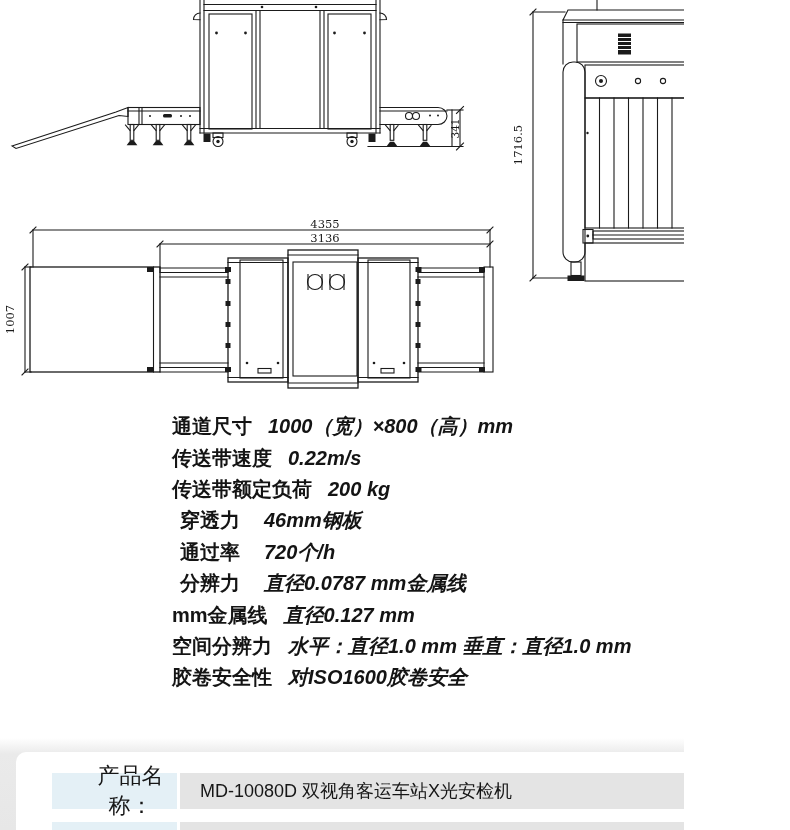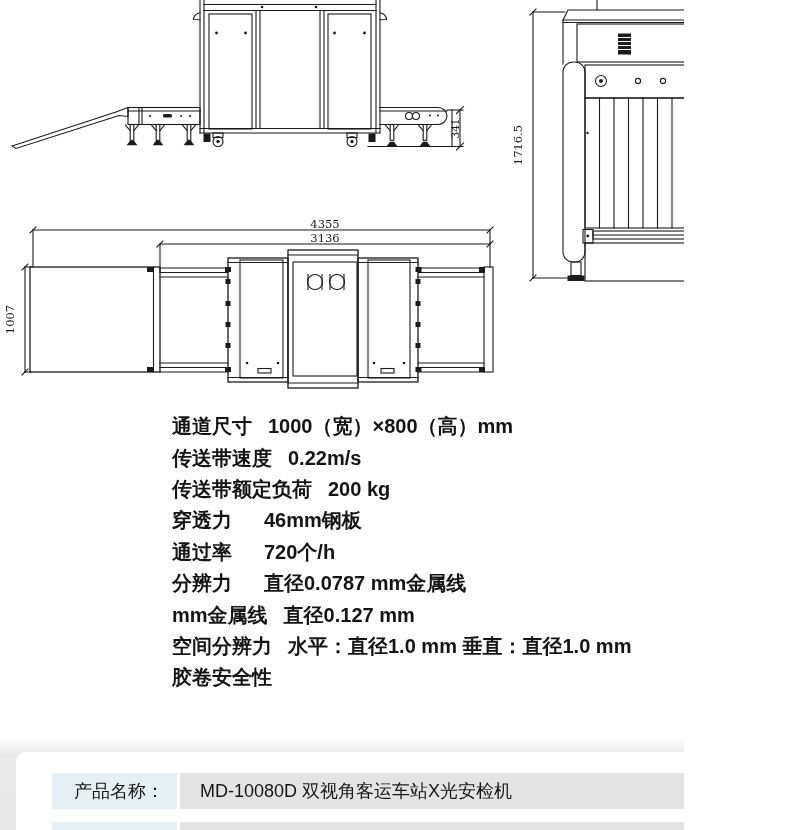--- a/index.html
+++ b/index.html
@@ -1,40 +1,40 @@
 <!DOCTYPE html>
 <html><head>
 <meta charset="utf-8">
 <style>
   * { margin:0; padding:0; box-sizing:border-box; }
   html,body { width:790px; height:830px; background:#ffffff; overflow:hidden;
               font-family:"Liberation Sans", sans-serif; }
-  .stage { position:relative; width:684px; height:830px; background:#ffffff; overflow:hidden; }
+  .stage { position:relative; width:684px; height:830px; background:#ffffff; overflow:hidden;text-align:center; }
 
   .drawing { position:absolute; }
   #side-view  { left:0;   top:0;    }
   #front-view { left:495px; top:0;  }
   #top-view   { left:0;   top:215px; }
 
   .dim-text { font-family:"DejaVu Serif","Liberation Serif",serif; fill:#1b1b1b; }
 
   .specs { position:absolute; left:172px; top:411px; }
   .spec-row { display:flex; align-items:center; height:31.4px; white-space:nowrap;
               font-size:20px; font-weight:600; color:#141414; }
   .spec-label { display:inline-block; min-width:76px; margin-right:16px; }
-  .spec-value { display:inline-block; }
+  .spec-value { display:inline-block;font-style:italic; }
 
   .band { position:absolute; left:0; top:738px; width:790px; height:92px;
           background:linear-gradient(180deg,#ffffff 0px,#eaeaea 16px,#e7e7e7 100%); }
   .card { position:absolute; left:16px; top:752px; width:758px; height:78px;
           background:#ffffff; border-radius:10px 10px 0 0; }
   .prod-table { position:absolute; left:36px; right:36px; top:21px; }
   .prod-row { display:flex; height:36px; margin-bottom:13px; }
   .prod-label { flex:none; width:125px; background:#e4f0f6; display:flex; align-items:center;
-                padding-left:22px; font-size:18px; color:#161616; }
+                padding-left:32px; font-size:22px; color:#161616; }
   .prod-value { flex:1; margin-left:3px; background:#e4e4e4; display:flex; align-items:center;
                 padding-left:20px; font-size:18px; color:#161616; }
 </style>
 </head>
 <body>
 
 <div class="stage">
 
   <svg id="side-view" class="drawing" width="500" height="170" viewBox="0 0 500 170">
     <g stroke="#1b1b1b" stroke-width="1.1" fill="none" stroke-linecap="square">
@@ -329,20 +329,21 @@
     <div class="spec-row">
       <span class="spec-label">mm金属线</span>
       <span class="spec-value">直径0.127 mm</span>
     </div>
     <div class="spec-row">
       <span class="spec-label">空间分辨力</span>
       <span class="spec-value">水平：直径1.0 mm 垂直：直径1.0 mm</span>
     </div>
     <div class="spec-row">
       <span class="spec-label">胶卷安全性</span>
+      <span class="spec-value">对ISO1600胶卷安全</span>
     </div>
   </div>
 
   <div class="band"></div>
   <div class="card">
     <div class="prod-table">
       <div class="prod-row">
         <div class="prod-label">产品名称：</div>
         <div class="prod-value">MD-10080D 双视角客运车站X光安检机</div>
       </div>

